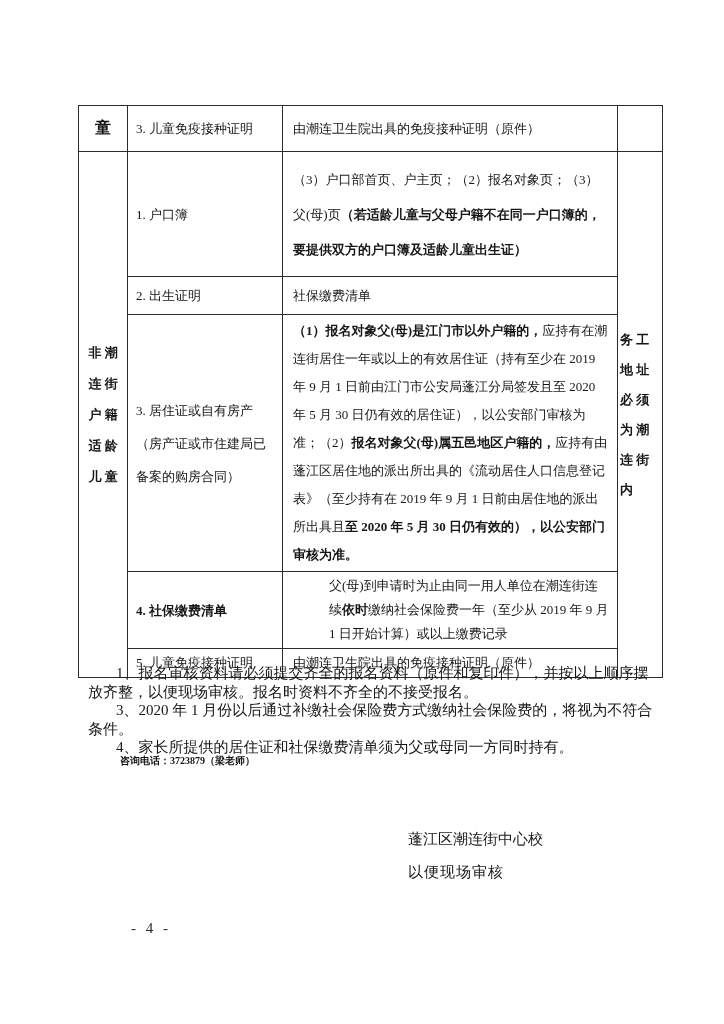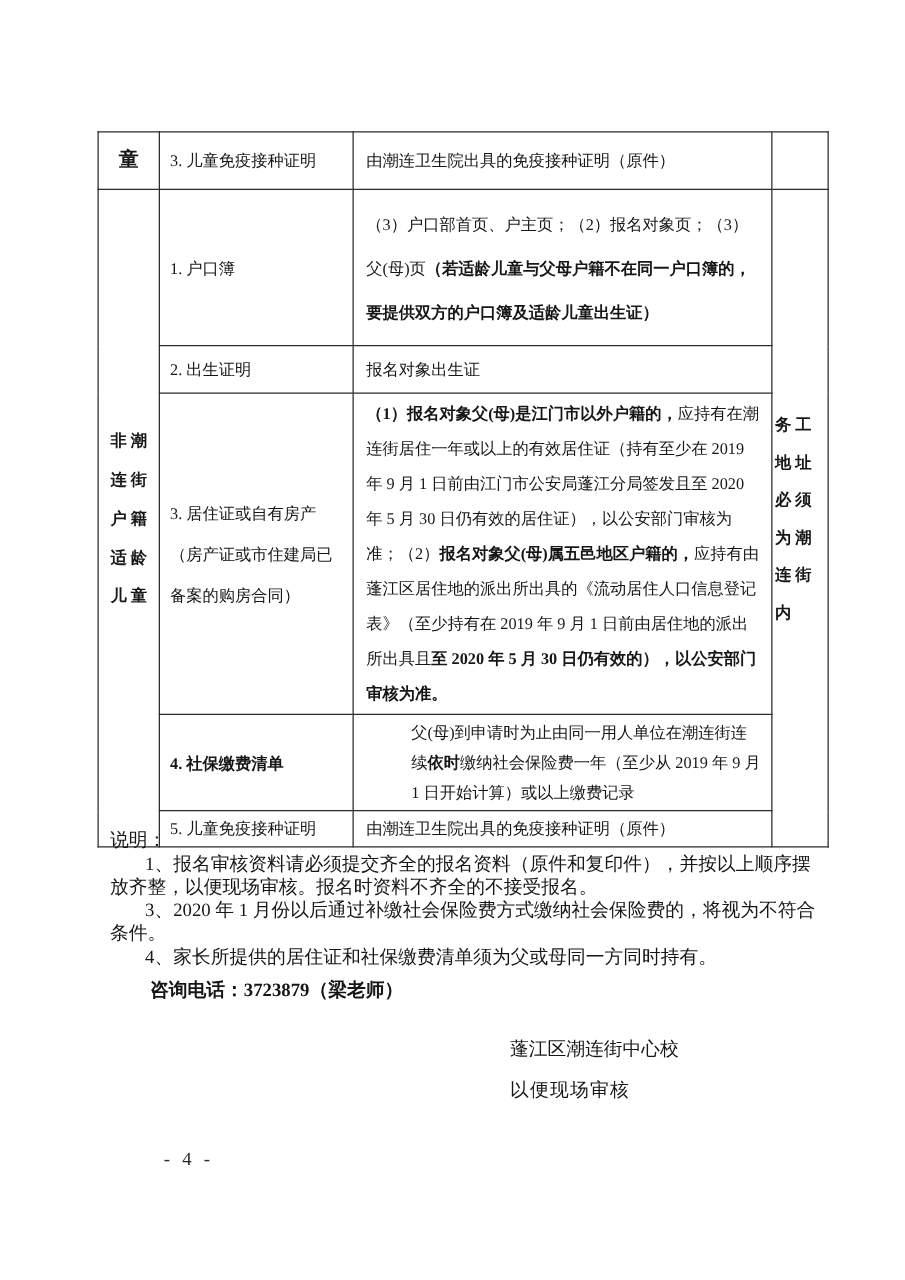--- a/index.html
+++ b/index.html
@@ -18,21 +18,21 @@
   td.item { padding:2px 4px 2px 8px; line-height:33px; }
   td.item b { font-weight:bold; }
   td.desc { padding:2px 8px 2px 10px; line-height:24px; }
   td.desc.lh35 { line-height:35px; }
   td.desc.lh28 { line-height:28px; }
   td.desc.lh24 { line-height:24px;padding-left:46px; }
   td.notecol { text-align:left; font-weight:bold; white-space:pre-line; line-height:30px; padding:0 2px; }
   .notes { position:absolute; left:88px; top:664px; width:566px; font-size:15px; line-height:18.5px; }
   .notes .heading { margin:0; }
   .notes p.note { margin:0; text-indent:28px; }
-  .contact { position:absolute; left:120px; top:783px; font-size:15px; font-weight:bold; }
+  .contact { position:absolute; left:120px; top:754px; font-size:10px; font-weight:bold; }
   .sig { position:absolute; left:408px; top:830px; width:180px; font-size:15px; }
   .sig .org { margin:0; }
   .sig .date { margin:14px 0 0 0; letter-spacing:1px; }
   .pageno { position:absolute; left:131px; top:920px; font-size:15px; letter-spacing:3px; color:#2a2a2a; }
 </style>
 </head>
 <body>
 
 <div class="sheet">
 
@@ -60,39 +60,38 @@
       <td class="desc lh35"><span>（3）户口部首页、户主页；（2）报名对象页；（3）父(母)页</span><b>（若适龄儿童与父母户籍不在同一户口簿的，要提供双方的户口簿及适龄儿童出生证）</b></td>
       <td class="notecol" rowspan="5">务 工
 地 址
 必 须
 为 潮
 连 街
 内</td>
     </tr>
     <tr class="tr2">
       <td class="item"><span>2. 出生证明</span></td>
-      <td class="desc"><span>报名对象出生证</span></td>
+      <td class="desc"><span>社保缴费清单</span></td>
     </tr>
     <tr class="tr3">
       <td class="item"><span>3. 居住证或自有房产（房产证或市住建局已备案的购房合同）</span></td>
       <td class="desc lh28"><b>（1）报名对象父(母)是江门市以外户籍的，</b><span>应持有在潮连街居住一年或以上的有效居住证（持有至少在 2019 年 9 月 1 日前由江门市公安局蓬江分局签发且至 2020 年 5 月 30 日仍有效的居住证），以公安部门审核为准；（2）</span><b>报名对象父(母)属五邑地区户籍的，</b><span>应持有由蓬江区居住地的派出所出具的《流动居住人口信息登记表》（至少持有在 2019 年 9 月 1 日前由居住地的派出所出具且</span><b>至 2020 年 5 月 30 日仍有效的），以公安部门审核为准。</b></td>
     </tr>
     <tr class="tr4">
       <td class="item"><b>4. 社保缴费清单</b></td>
       <td class="desc lh24"><span>父(母)到申请时为止由同一用人单位在潮连街连续</span><b>依时</b><span>缴纳社会保险费一年（至少从 2019 年 9 月 1 日开始计算）或以上缴费记录</span></td>
     </tr>
     <tr class="tr5">
       <td class="item" style="line-height:24px"><span>5. 儿童免疫接种证明</span></td>
       <td class="desc"><span>由潮连卫生院出具的免疫接种证明（原件）</span></td>
     </tr>
   </tbody>
     </table>
 
   <div class="notes">
-    <p class="heading">说明：</p>
     <p class="note">1、报名审核资料请必须提交齐全的报名资料（原件和复印件），并按以上顺序摆放齐整，以便现场审核。报名时资料不齐全的不接受报名。</p>
     <p class="note">3、2020 年 1 月份以后通过补缴社会保险费方式缴纳社会保险费的，将视为不符合条件。</p>
     <p class="note">4、家长所提供的居住证和社保缴费清单须为父或母同一方同时持有。</p>
   </div>
 
   <div class="contact">咨询电话：3723879（梁老师）</div>
 
   <div class="sig">
     <p class="org">蓬江区潮连街中心校</p>
     <p class="date">以便现场审核</p>

